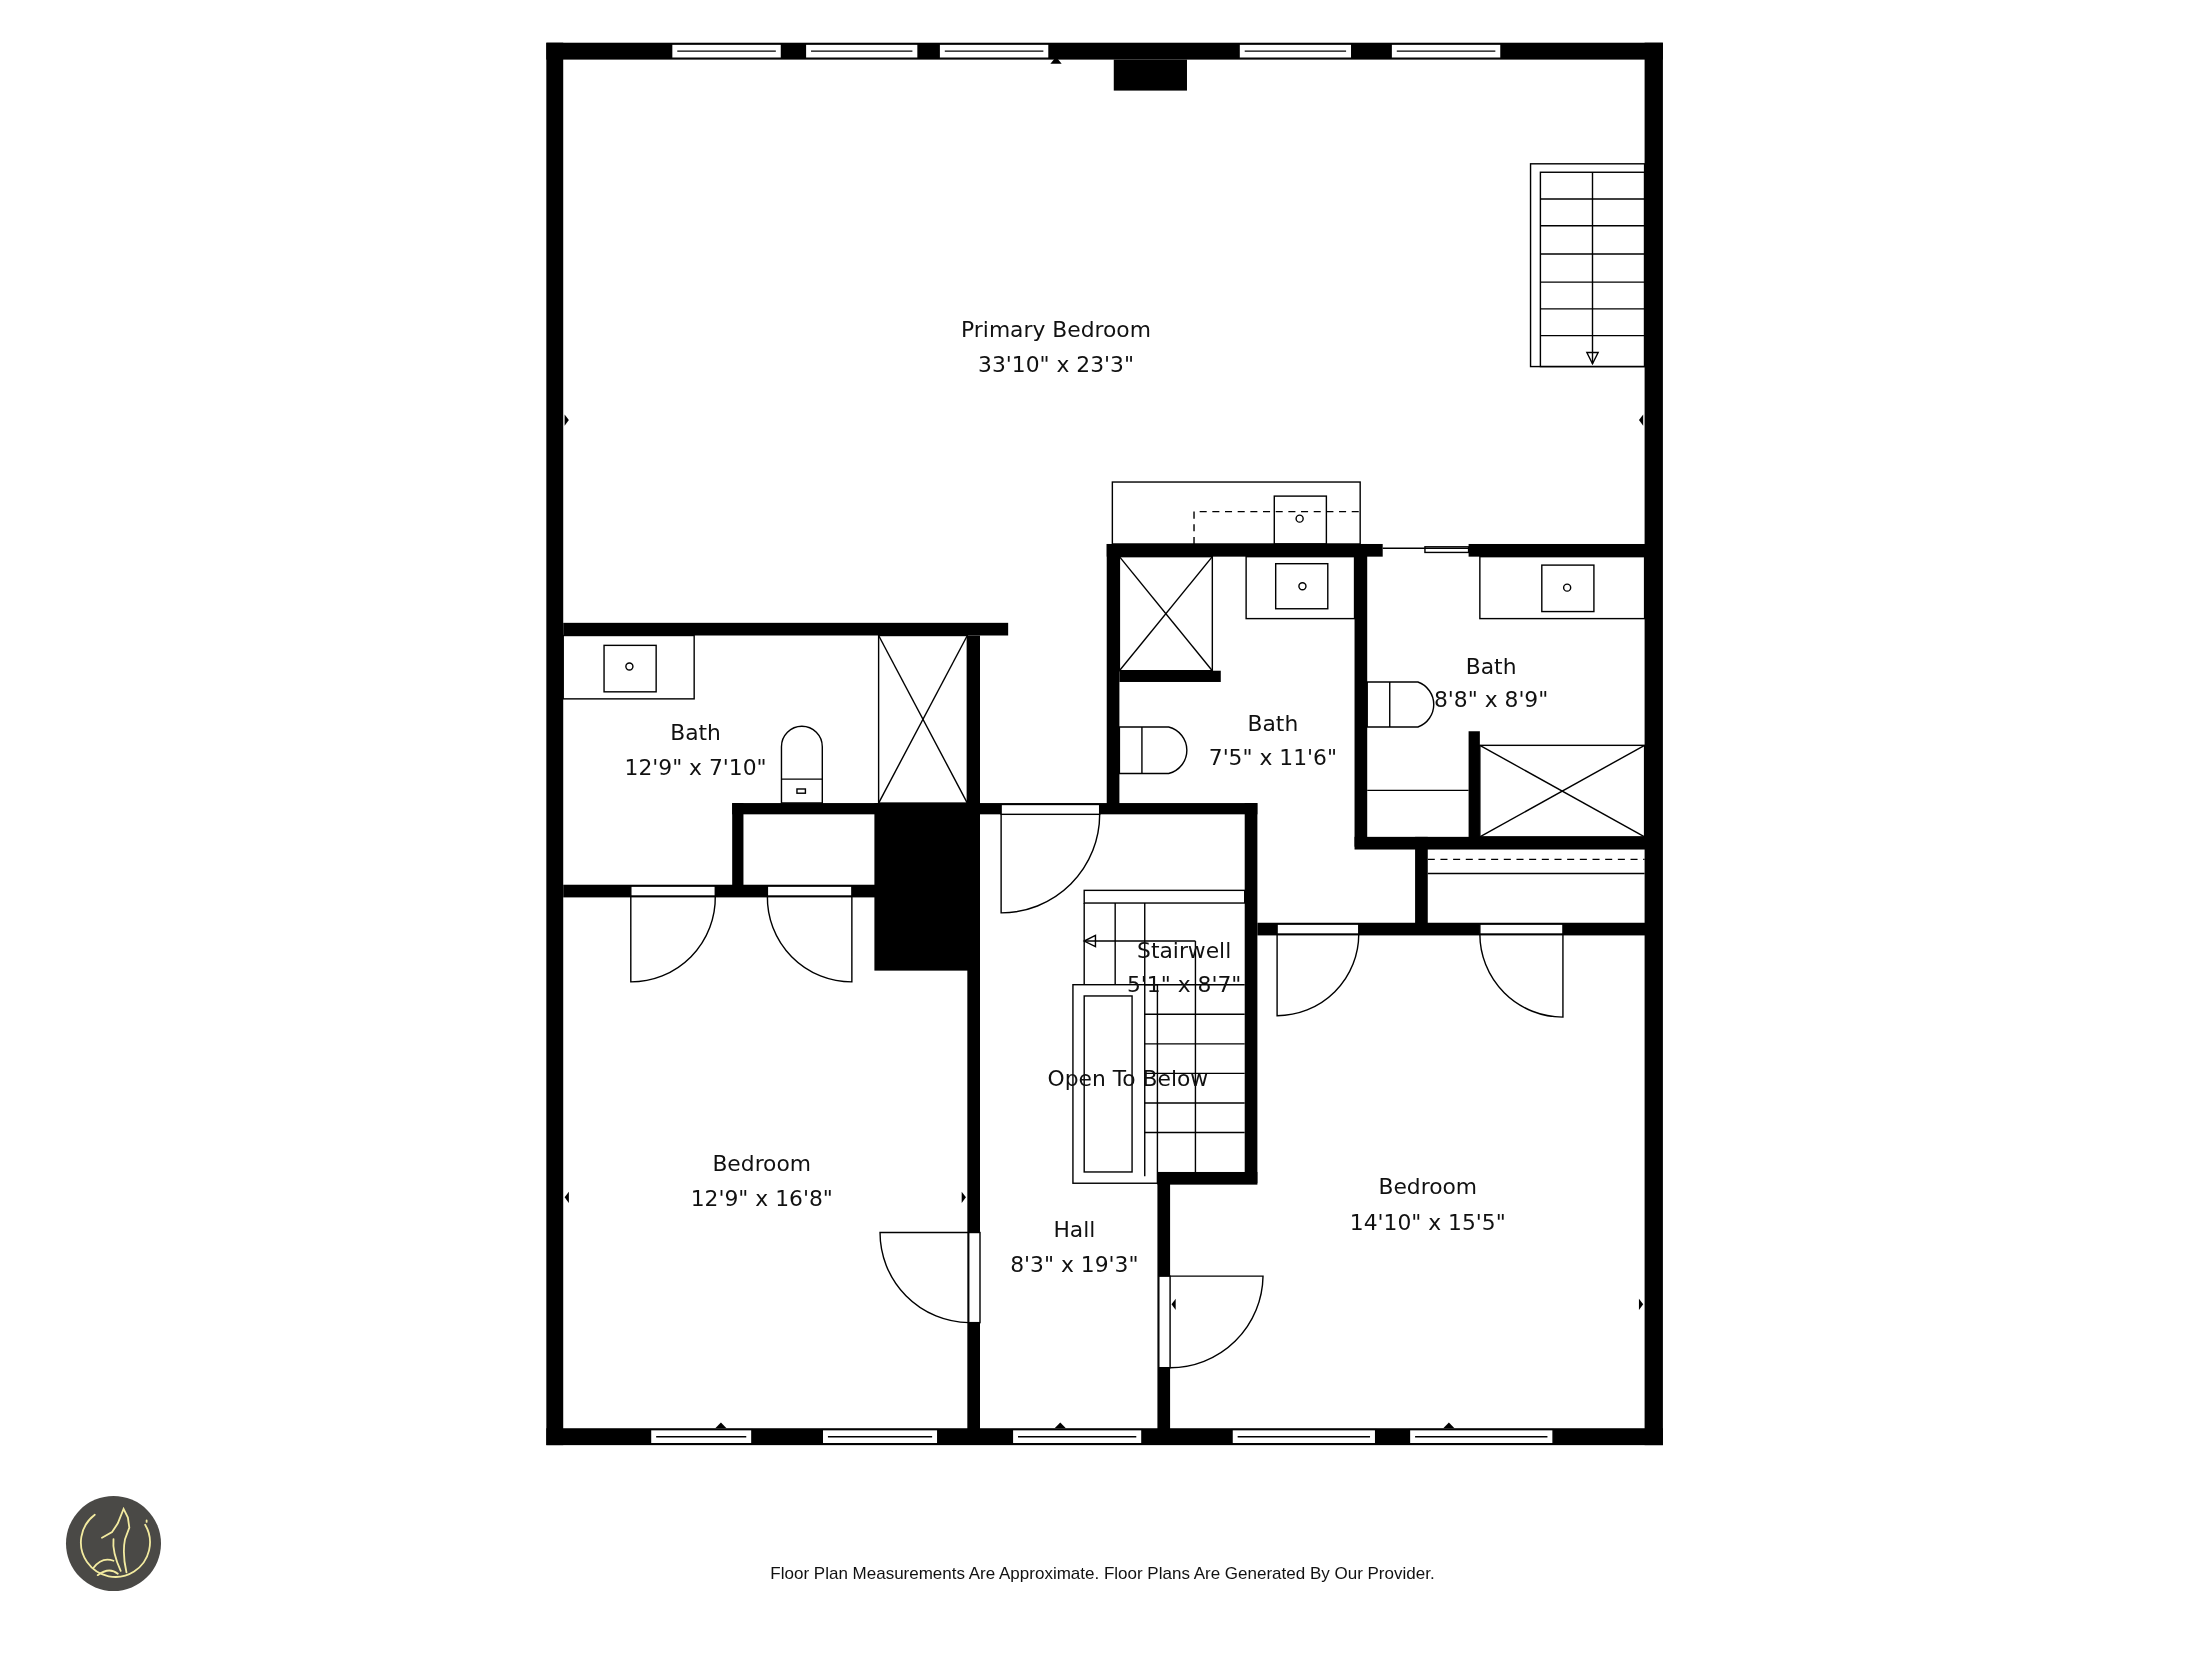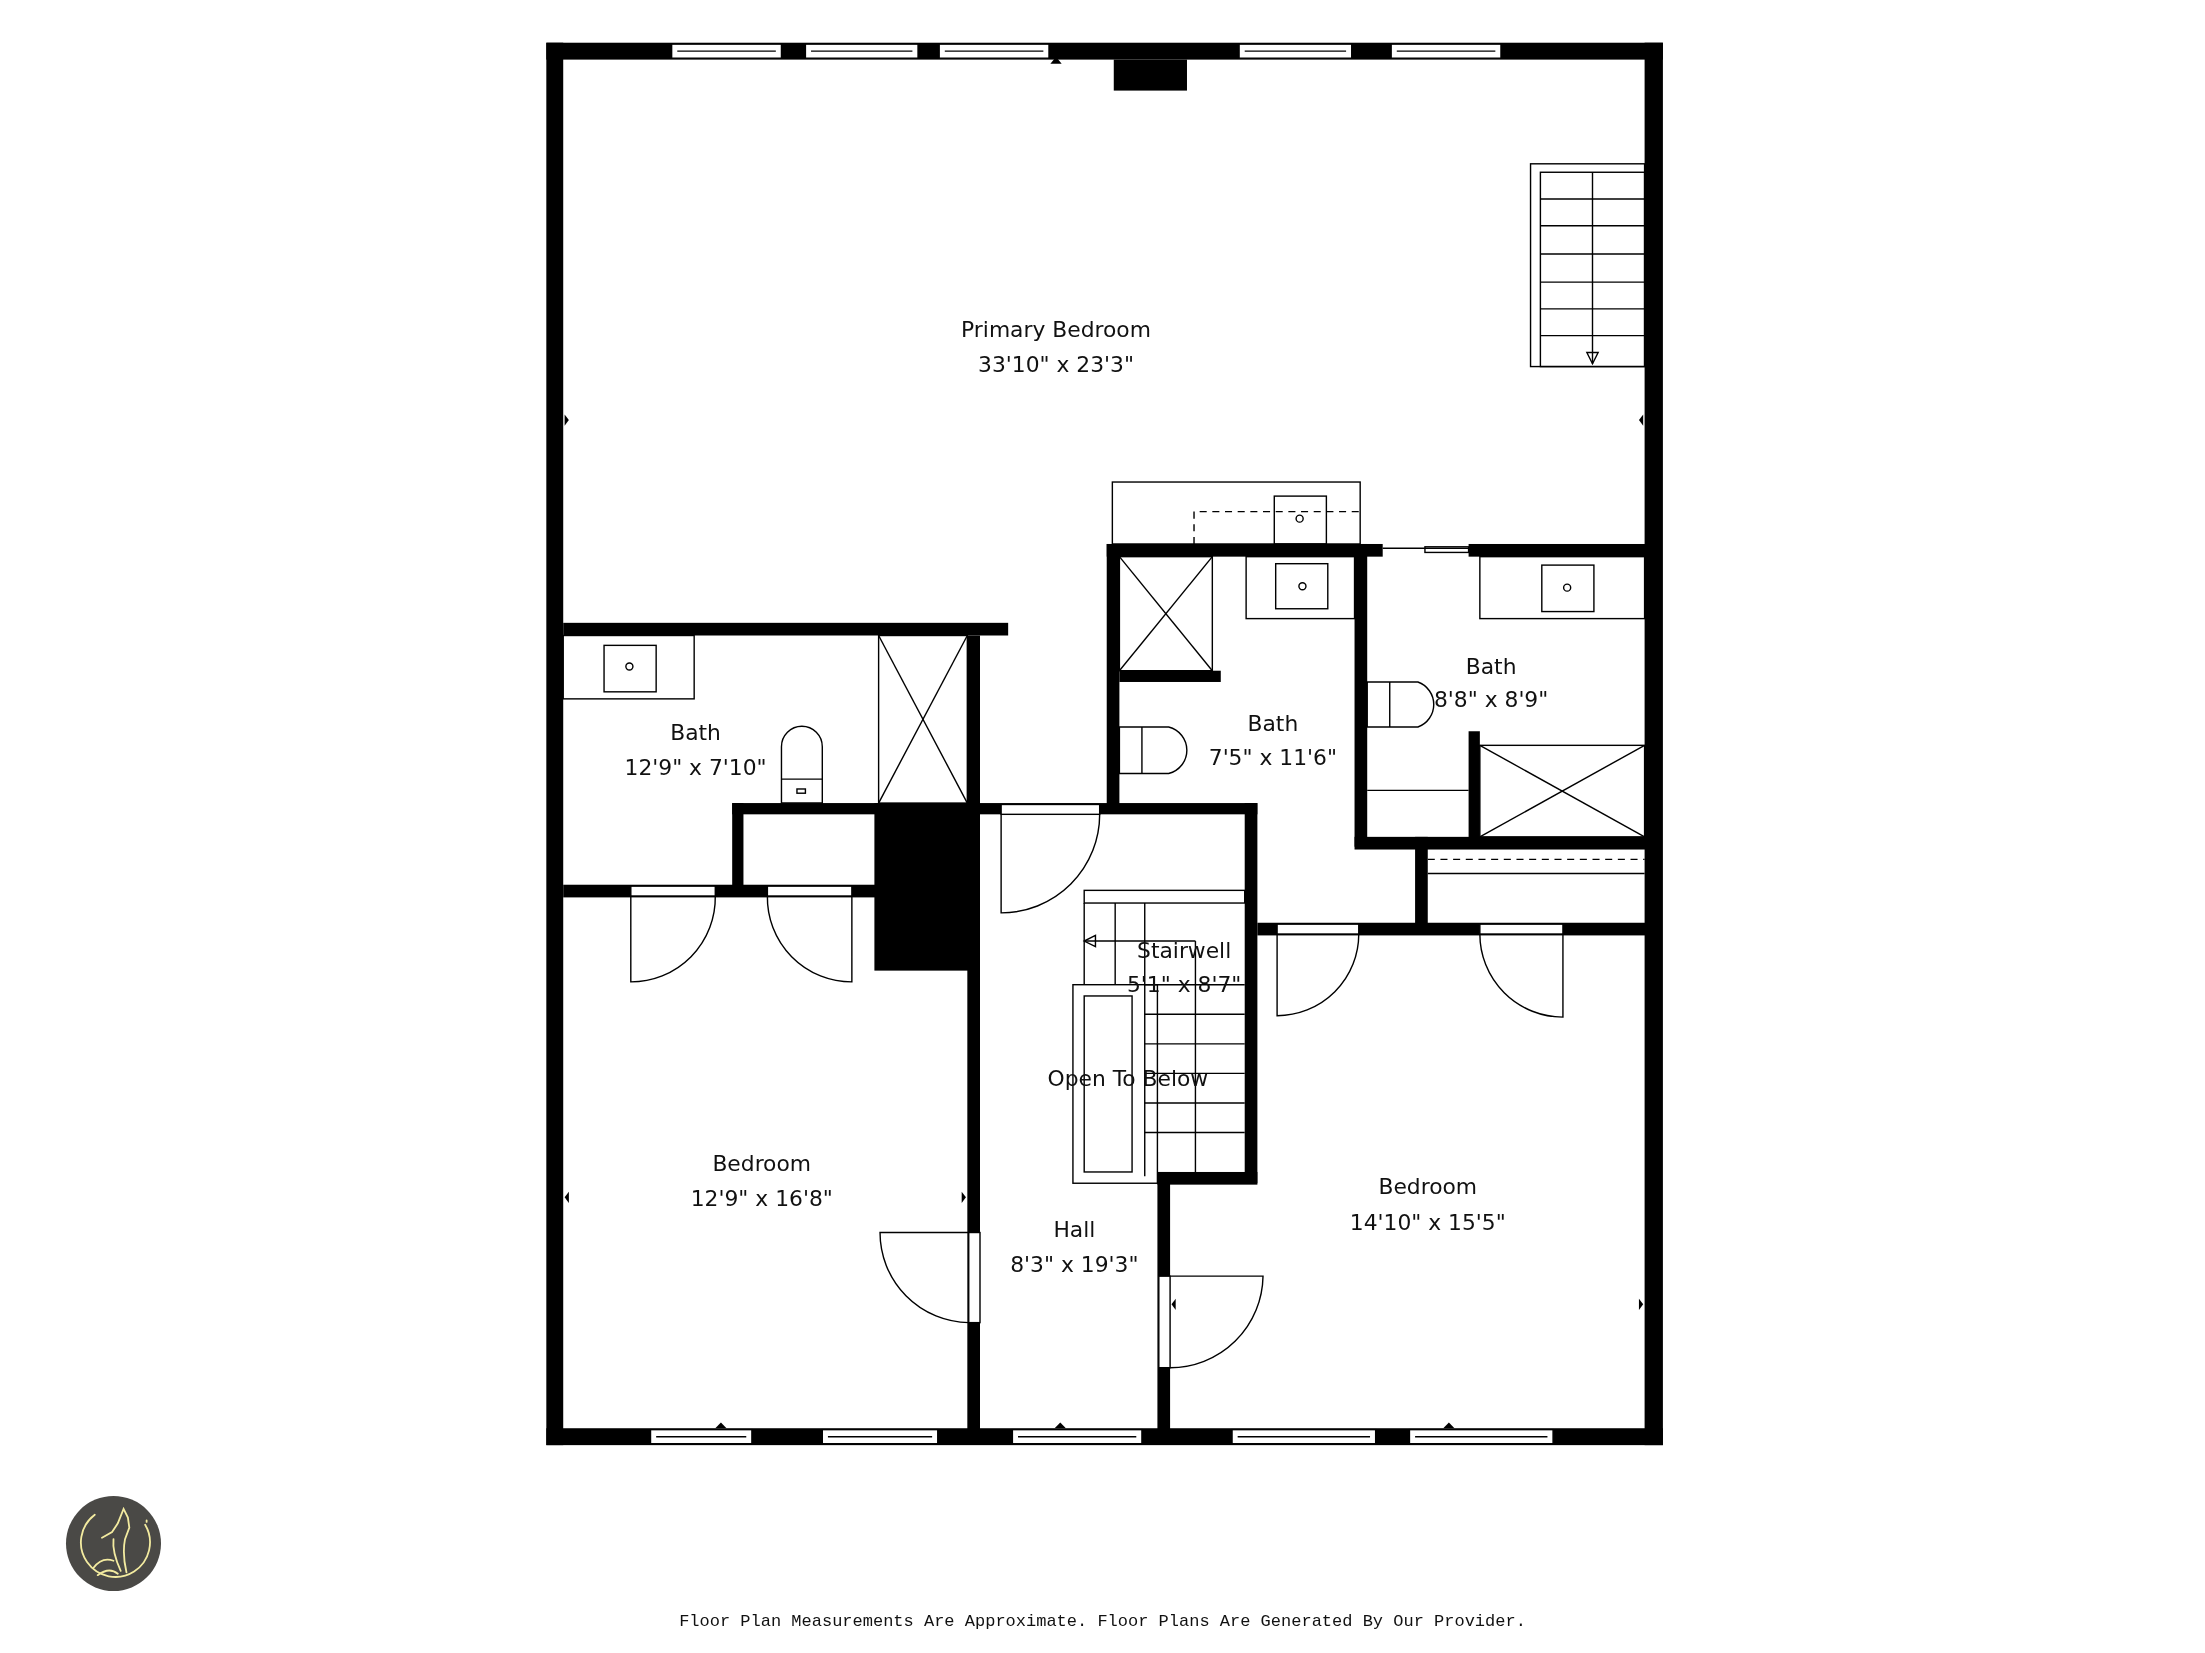--- a/index.html
+++ b/index.html
@@ -4,21 +4,21 @@
 <style>
   html, body { margin: 0; padding: 0; background: #ffffff; }
   body { width: 2205px; height: 1654px; position: relative; overflow: hidden; font-family: "DejaVu Sans", sans-serif; }
   #plan { position: absolute; left: 0; top: 0; width: 2205px; height: 1654px; }
   .wall { fill: #000000; }
   .thin { fill: none; stroke: #000; stroke-width: 1; }
   .win { fill: #ffffff; stroke: #000; stroke-width: 1; }
   .dash { fill: none; stroke: #000; stroke-width: 1; stroke-dasharray: 5 4; }
   .lbl { font-family: "DejaVu Sans", sans-serif; font-size: 15.5px; fill: #111; text-anchor: middle; }
   .tri { fill: #000; }
-  .footer { position: absolute; left: 0; width: 2205px; top: 1612px; text-align: center; font-family: Liberation Mono, monospace; font-size: 17px; color: #111; }
+  .footer { position: absolute; left: 0; width: 2205px; top: 1564px; text-align: center; font-family: Liberation Sans, sans-serif; font-size: 17px; color: #111; }
   .logo { position: absolute; left: 66px; top: 1496px; width: 95px; height: 95px; border-radius: 50%; background: #4a4946; }
 </style>
 </head>
 <body>
 
 <svg id="plan" viewBox="0 0 1566 1174" xmlns="http://www.w3.org/2000/svg">
 
   <g>
     <rect class="wall" x="388" y="30" width="793" height="12"></rect>
     <rect class="wall" x="388" y="1014" width="793" height="12"></rect>

